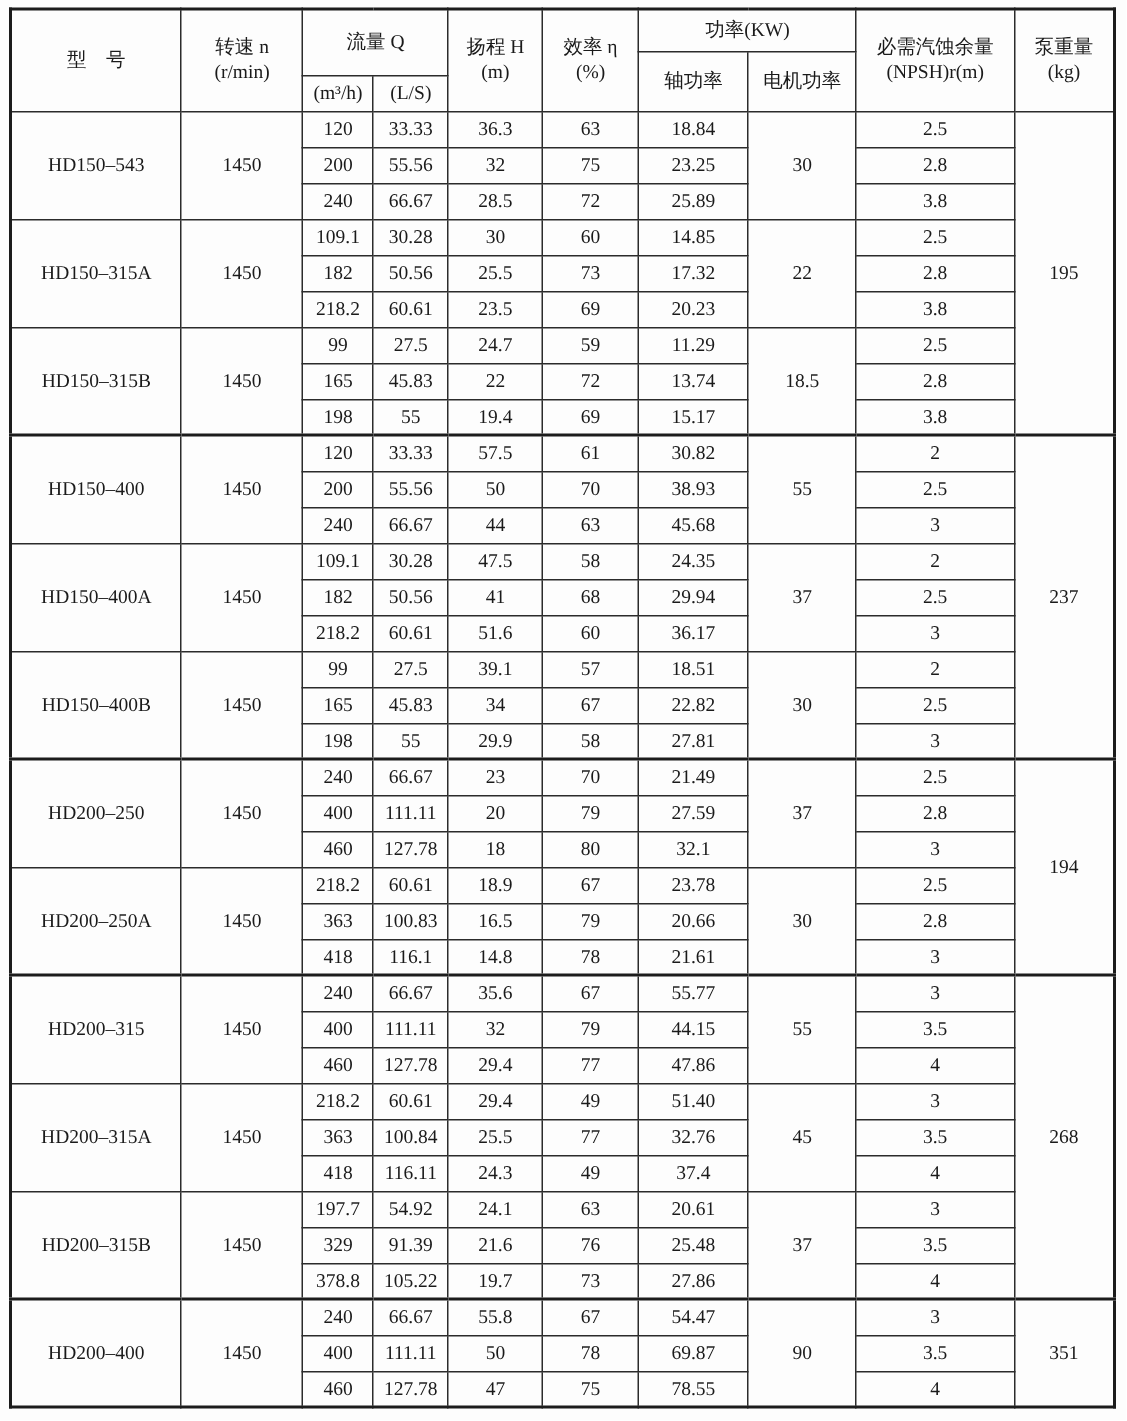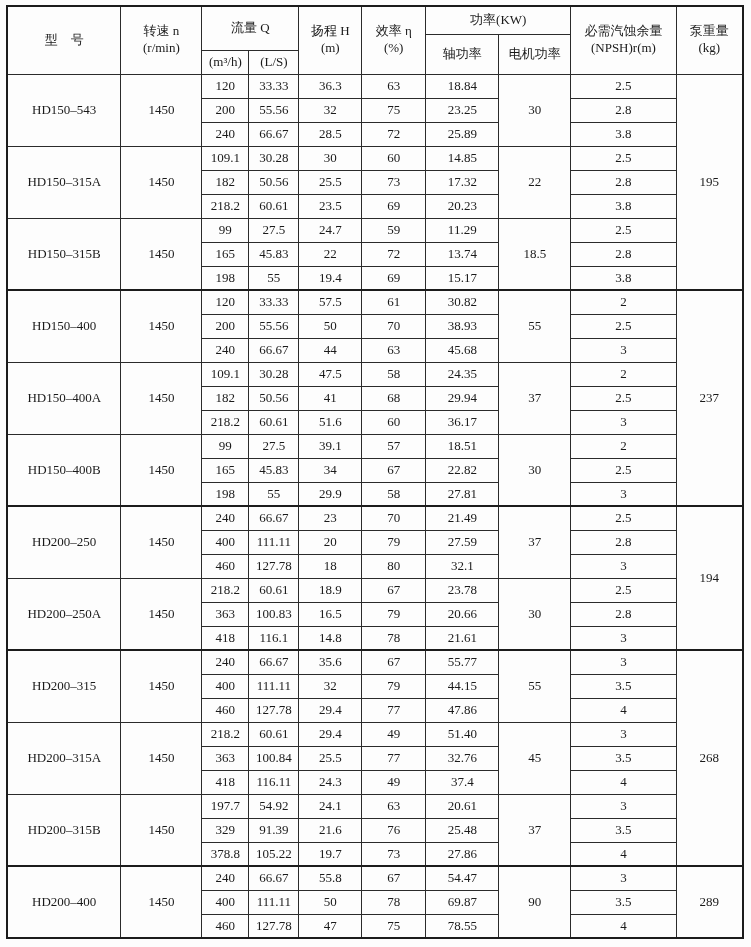--- a/index.html
+++ b/index.html
@@ -402,21 +402,21 @@
         <tr class="group-start">
           <td rowspan="3">HD200–400</td>
           <td rowspan="3">1450</td>
           <td>240</td>
           <td>66.67</td>
           <td>55.8</td>
           <td>67</td>
           <td>54.47</td>
           <td rowspan="3">90</td>
           <td>3</td>
-          <td rowspan="3">289</td>
+          <td rowspan="3">351</td>
         </tr>
         <tr>
           <td>400</td>
           <td>111.11</td>
           <td>50</td>
           <td>78</td>
           <td>69.87</td>
           <td>3.5</td>
         </tr>
         <tr>

